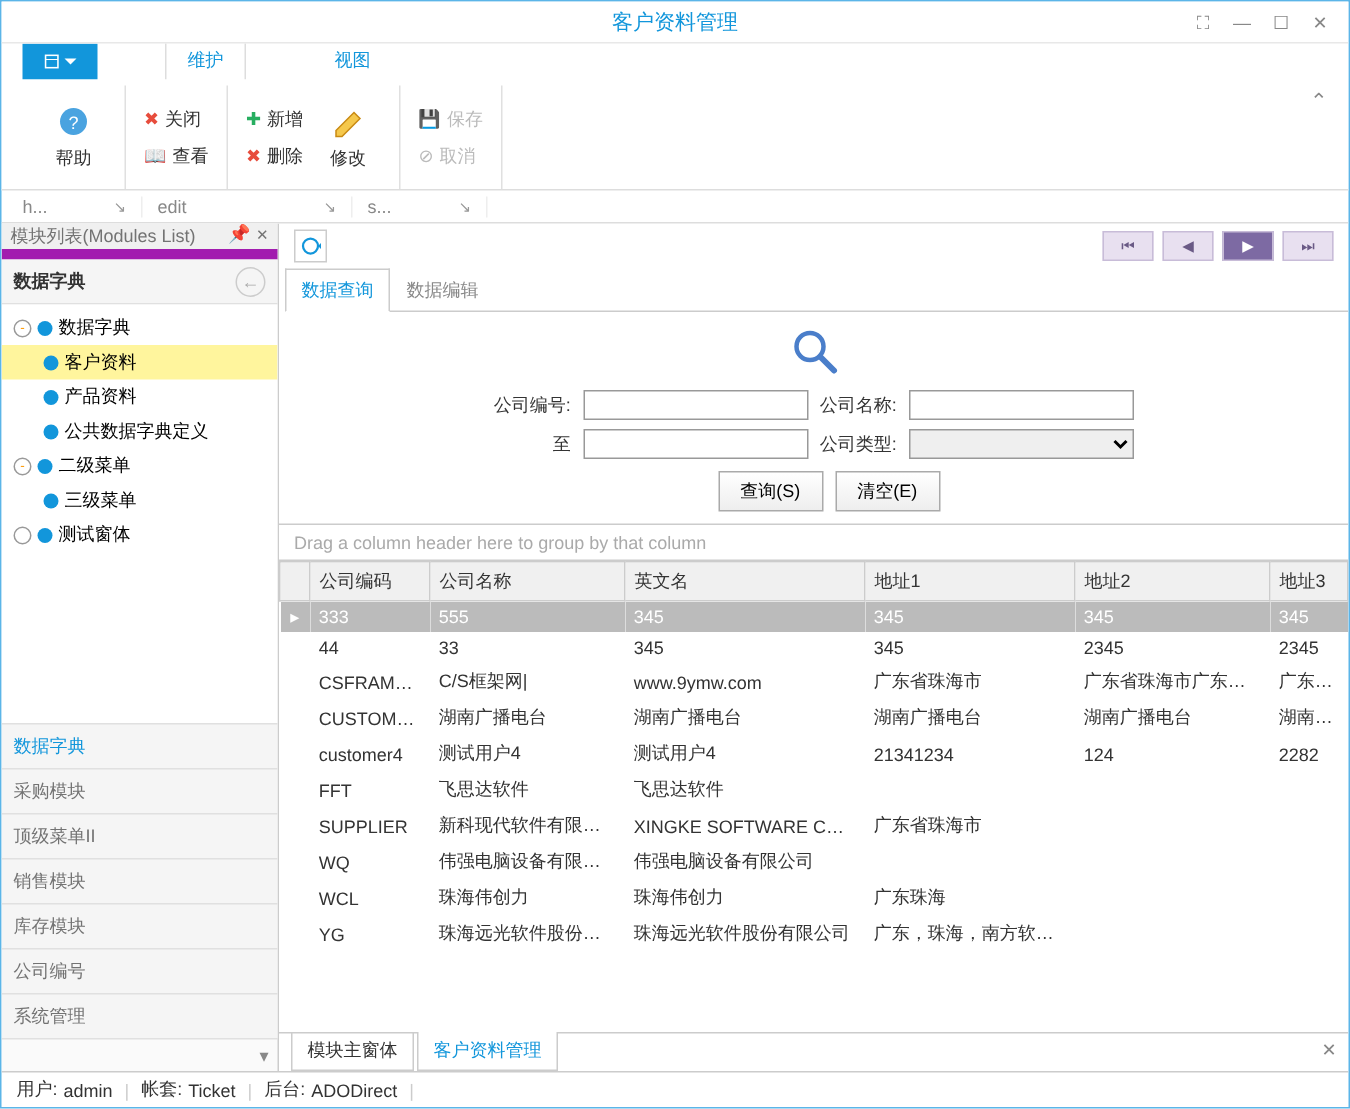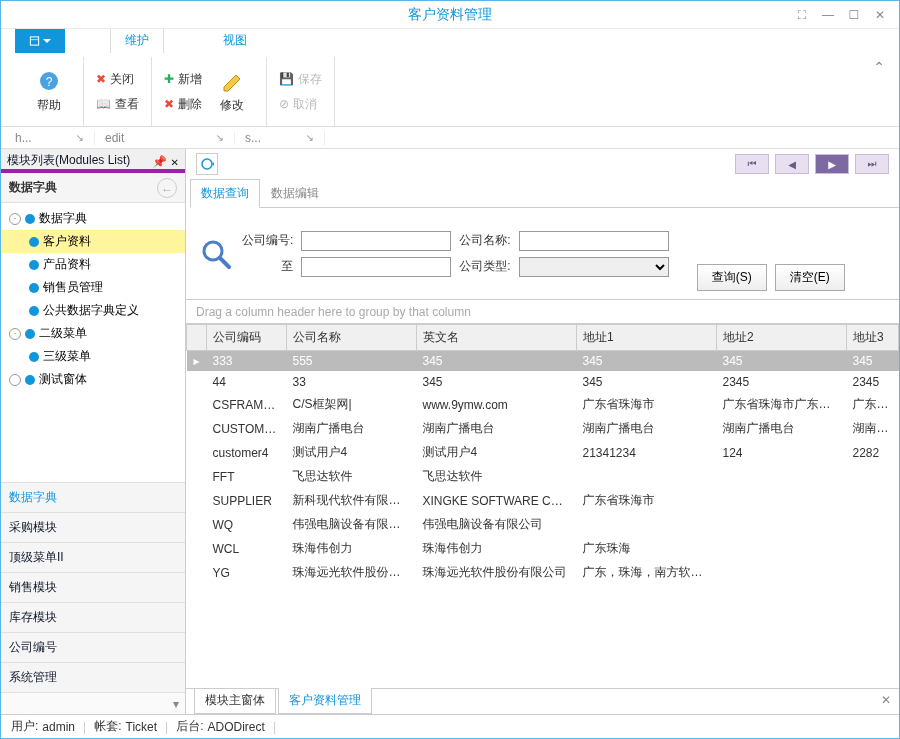--- a/index.html
+++ b/index.html
@@ -24,53 +24,53 @@
 .ribbon-small-btn { display: flex; align-items: center; gap: 4px; padding: 2px 4px; color: #333; cursor: pointer; }
 .ribbon-small-btn.disabled { color: #bbb; }
 .ribbon-footer { height: 22px; display:flex; align-items:center; padding:0 14px; font-size:11px; color:#888; border-bottom:1px solid #ddd;}
 .ribbon-footer .fg { width: 80px; display:flex; align-items:center; justify-content:space-between; padding-right:10px;border-right:1px solid #eee; margin-right:10px;}
 .rf-arrow{font-size:10px;color:#999;}
 .collapse-up { position:absolute; right:14px; top:6px; color:#888; cursor:pointer; font-size:14px;}
 
 
 .main { flex: 1; display: flex; overflow: hidden; }
 .left-pane { width: 185px; border-right: 1px solid #ccc; display: flex; flex-direction: column; background:#fafafa;}
-.lp-header { height: 24px; display: flex; align-items: flex-end; justify-content: space-between; padding: 0 6px; color: #0f172a; border-bottom:4px solid #a21caf; background:#f0f0f0;}
+.lp-header { height: 24px; display: flex; align-items: flex-start; justify-content: space-between; padding: 0 6px; color: #737373; border-bottom:7px solid #a21caf; background:#f0f0f0;}
 .lp-header .caret{font-size:10px;}
 .lp-section-head { height: 30px; display: flex; align-items: center; justify-content:space-between; padding: 0 8px; font-weight: bold; color: #333; border-bottom:1px solid #e0e0e0; background:#f5f5f5;}
 .lp-section-head .back{width:20px;height:20px;border:1px solid #ccc;border-radius:50%;display:flex;align-items:center;justify-content:center;color:#aaa;}
 .lp-tree { flex:1; overflow:auto; padding: 4px 0; background:#fff;}
 .lp-node { display:flex; align-items:center; gap:4px; padding: 3px 6px; cursor:pointer; }
 .lp-node.l1 { padding-left: 8px; }
 .lp-node.l2 { padding-left: 28px; }
 .lp-node.selected { background: #fff59d; }
 .lp-toggle { width:12px;height:12px;border:1px solid #999;border-radius:50%;display:inline-flex;align-items:center;justify-content:center;font-size:9px;color:#f90;line-height:1;}
 .lp-dot { width:10px;height:10px;border-radius:50%;background:#1296db;flex-shrink:0;}
 .lp-acc { display:flex;flex-direction:column;}
 .lp-acc-item { height: 30px; display:flex; align-items:center; padding:0 8px; color:#1296db; border-top:1px solid #e0e0e0; cursor:pointer; background:#f5f5f5;}
-.lp-acc-item.plain{color:#0f172a;}
+.lp-acc-item.plain{color:#737373;}
 .lp-acc-foot { height:22px; display:flex; align-items:center; justify-content:flex-end; padding:0 6px; border-top:1px solid #e0e0e0;}
 
 
 .right-pane { flex:1; display:flex; flex-direction:column; overflow:hidden;}
 .rp-top { display:flex; align-items:center; justify-content:space-between; padding:4px 10px; }
 .rp-nav-btns { display:flex; gap:6px; }
 .rp-nav-btn { width:34px; height:20px; background:#e8e0f0; border:1px solid #c8bcd8; display:flex;align-items:center;justify-content:center; color:#6a5a86; cursor:pointer; font-size:10px;}
 .rp-nav-btn.purple{background:#7d6aa3;color:#fff;}
 .rp-refresh{width:22px;height:22px;border:1px solid #ccc;display:flex;align-items:center;justify-content:center;color:#1296db;cursor:pointer;}
 .rp-tabs { display:flex; border-bottom:1px solid #ccc; margin-left:4px;}
 .rp-tab { padding:5px 10px; color:#888; cursor:pointer; border:1px solid transparent; margin-bottom:-1px;}
 .rp-tab.active { color:#1296db; border:1px solid #ccc; border-bottom-color:#fff; background:#fff;}
-.search-bar { padding:8px 12px; display:flex; align-items:center; gap:8px; border-bottom:1px solid #ccc;}
+.search-bar { padding:8px 12px; display:flex; align-items:center; gap:8px; border-bottom:1px solid #ccc;flex-direction:column;}
 .search-icon { width:36px;height:36px;display:flex;align-items:center;justify-content:center;}
 .search-fields { display:grid; grid-template-columns: auto 150px auto 150px; gap:6px 8px; align-items:center;}
 .search-fields label { text-align:right; color:#333; white-space:nowrap;}
 .search-fields input, .search-fields select { width:150px; height:20px; border:1px solid #999; padding:0 4px;}
 .search-btns { display:flex; gap:8px; margin-left:20px;}
-.search-btn { padding:4px 14px; border:1px solid #aaa; background:linear-gradient(#fff,#eee); cursor:pointer;margin-top:48px;}
+.search-btn { padding:4px 14px; border:1px solid #aaa; background:linear-gradient(#fff,#eee); cursor:pointer;}
 .group-hint { height:24px; display:flex;align-items:center;padding:0 10px;color:#aaa; border-bottom:1px solid #ccc;}
 .grid { flex:1; overflow:auto; position:relative;}
 .grid table { border-collapse:collapse; width:100%; table-layout:fixed;}
 .grid th { background:#f0f0f0; border:1px solid #ccc; padding:4px 6px; text-align:left; font-weight:normal; color:#333; white-space:nowrap; overflow:hidden;}
 .grid td { border-bottom:1px solid transparent; padding:3px 6px; color:#333; white-space:nowrap; overflow:hidden;text-overflow:ellipsis;}
 .grid tr.selected td { background:#bbb; color:#fff;}
 .grid .row-ind{width:18px;text-align:center;color:#888;}
 .bottom-tabs { height:26px; border-top:1px solid #ccc; display:flex; align-items:flex-end; padding:0 8px; position:relative;margin-top:12px;}
 .bottom-tab { padding:4px 10px; border:1px solid #ccc; border-top:none; margin-right:2px; cursor:pointer; color:#333;}
 .bottom-tab.active { color:#1296db; background:#fff;}
@@ -195,24 +195,20 @@
           <span class="lp-dot"></span>
           <span>数据字典</span>
         </div>
         <div class="lp-node l2 selected">
           <span class="lp-dot"></span>
           <span>客户资料</span>
         </div>
         <div class="lp-node l2">
           <span class="lp-dot"></span>
           <span>产品资料</span>
-        </div>
-        <div class="lp-node l2">
-          <span class="lp-dot"></span>
-          <span>销售员管理</span>
         </div>
         <div class="lp-node l2">
           <span class="lp-dot"></span>
           <span>公共数据字典定义</span>
         </div>
         <div class="lp-node l1">
           <span class="lp-toggle">-</span>
           <span class="lp-dot"></span>
           <span>二级菜单</span>
         </div>

